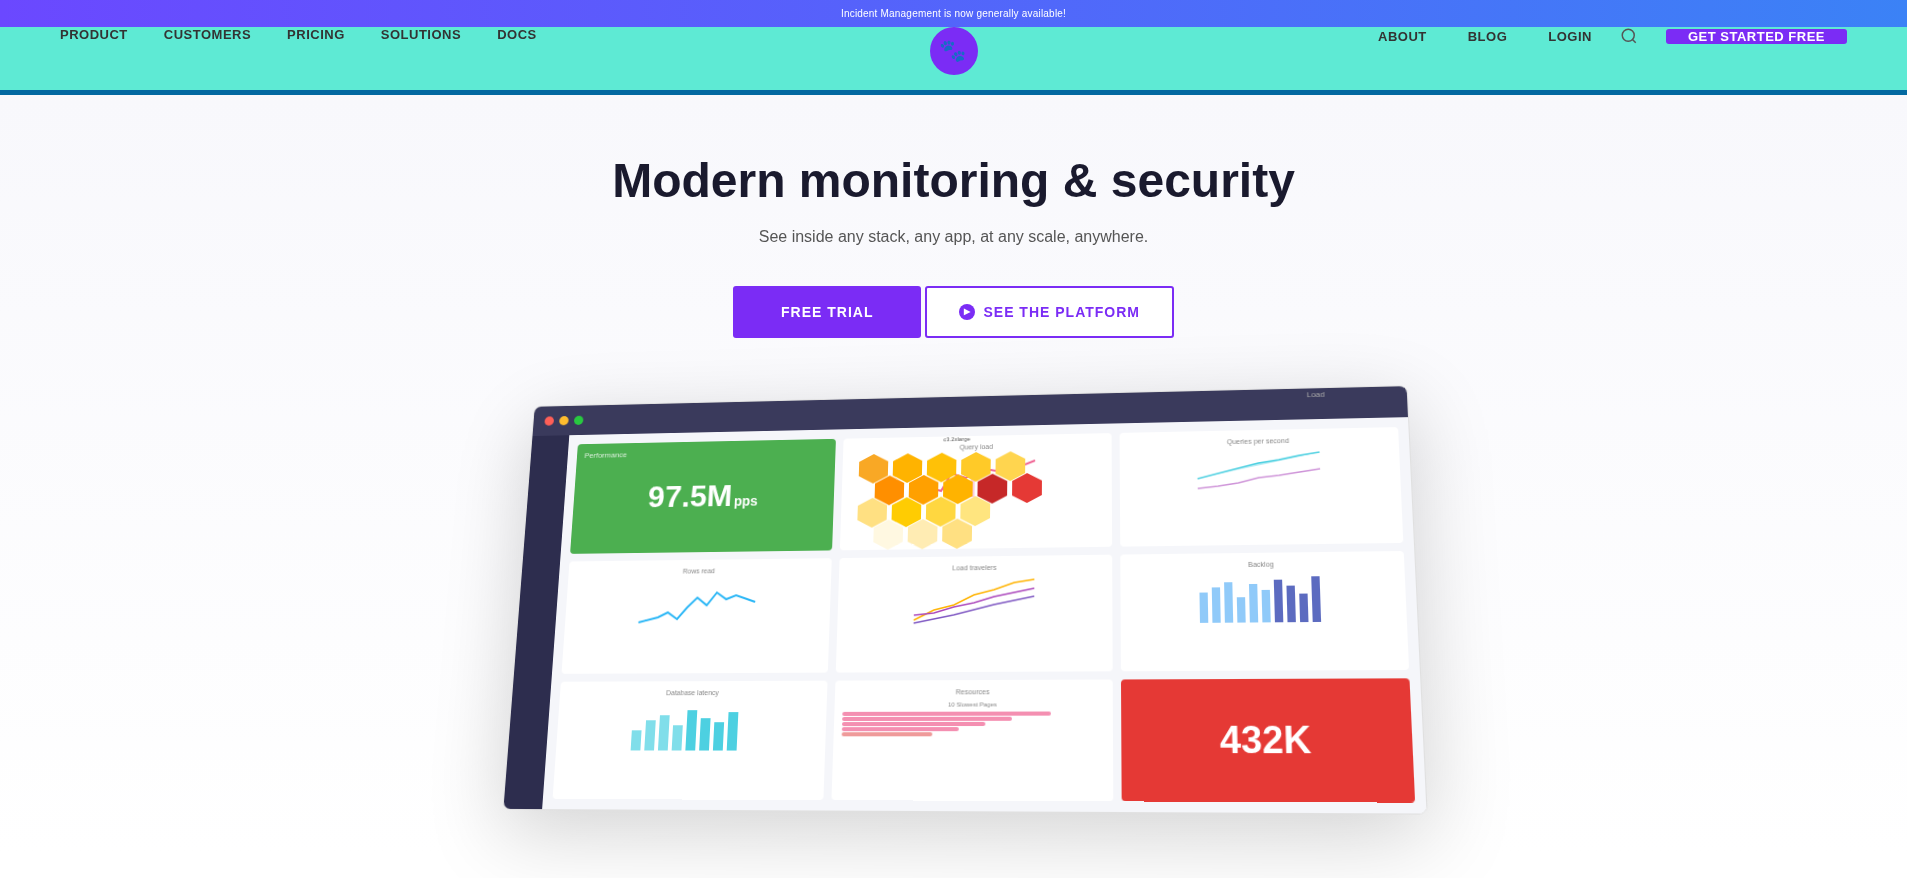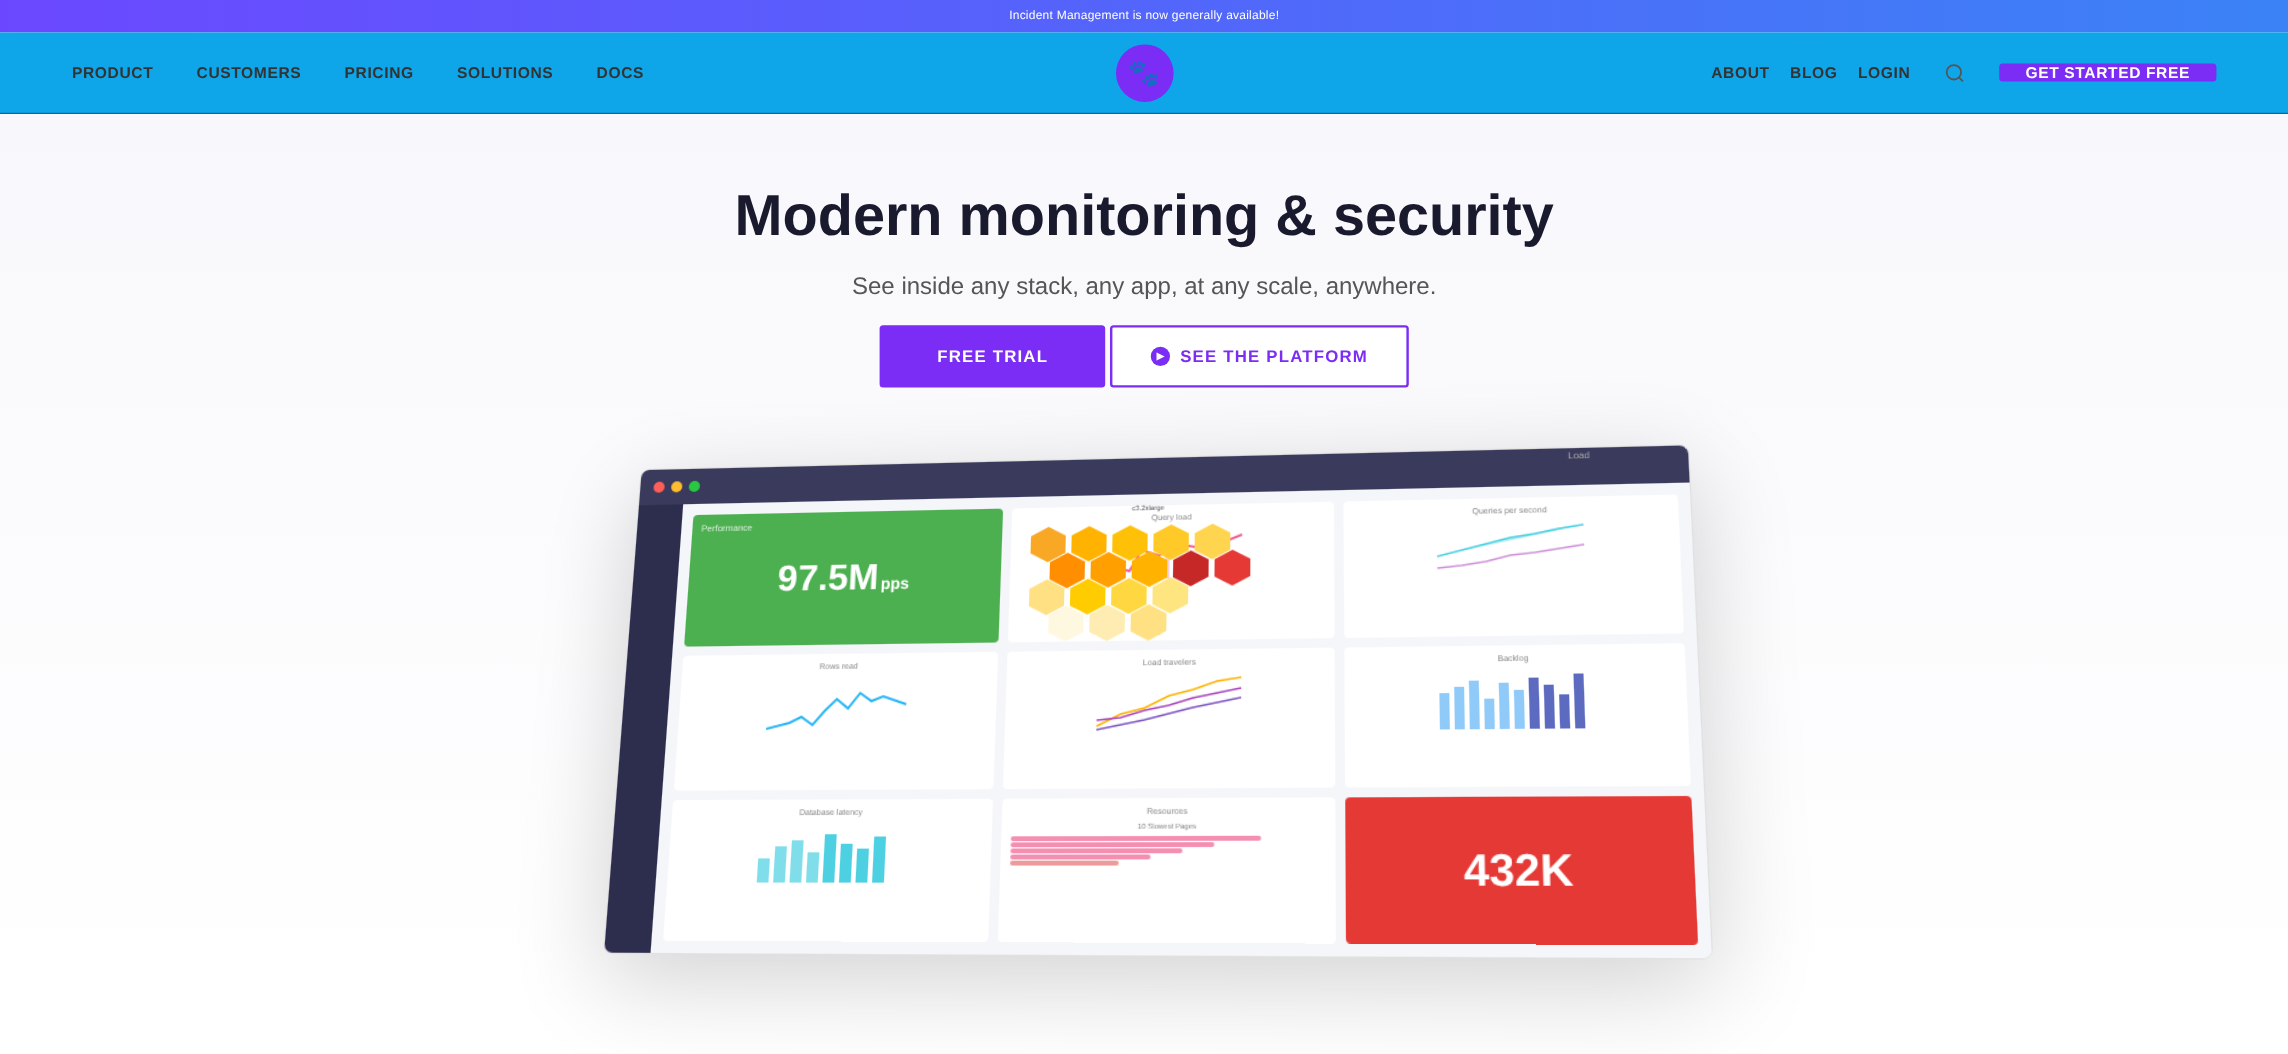--- a/index.html
+++ b/index.html
@@ -12,26 +12,26 @@
       padding: 8px;
       font-size: 10px;
       color: #fff;
       font-weight: 500;
       letter-spacing: 0.2px;
     }
 
     
     nav {
       display: flex;
-      align-items: center;
+      align-items: flex-start;
       justify-content: space-between;
       padding: 0 60px;
       height: 68px;
-      background: #0ea5e9;
-      border-bottom: 1px solid #0369a1;
+      background: #5eead4;
+      border-bottom: 5px solid #0369a1;
       position: relative;
     }
     .nav-left {
       display: flex;
       gap: 36px;
       align-items: center;
     }
     .nav-left a, .nav-right-links a {
       text-decoration: none;
       color: #333;
@@ -57,21 +57,21 @@
     .logo-dog {
       font-size: 22px;
     }
     .nav-right {
       display: flex;
       align-items: center;
       gap: 28px;
     }
     .nav-right-links {
       display: flex;
-      gap: 17px;
+      gap: 41px;
       align-items: center;
     }
     .search-icon-nav {
       width: 18px;
       height: 18px;
       cursor: pointer;
       color: #555;
     }
     .btn-get-started {
       background: #7b2cf5;
@@ -96,23 +96,23 @@
       position: relative;
     }
     .hero h1 {
       font-size: 48px;
       font-weight: 700;
       color: #1a1a2e;
       line-height: 1.1;
       margin-bottom: 20px;
     }
     .hero p {
-      font-size: 20px;
+      font-size: 16px;
       color: #555;
-      margin-bottom: 20px;
+      margin-bottom: 40px;
     }
     .hero-buttons {
       display: flex;
       justify-content: center;
       gap: 4px;
       margin-bottom: 50px;
     }
     .btn-free-trial {
       background: #7b2cf5;
       color: #fff;

